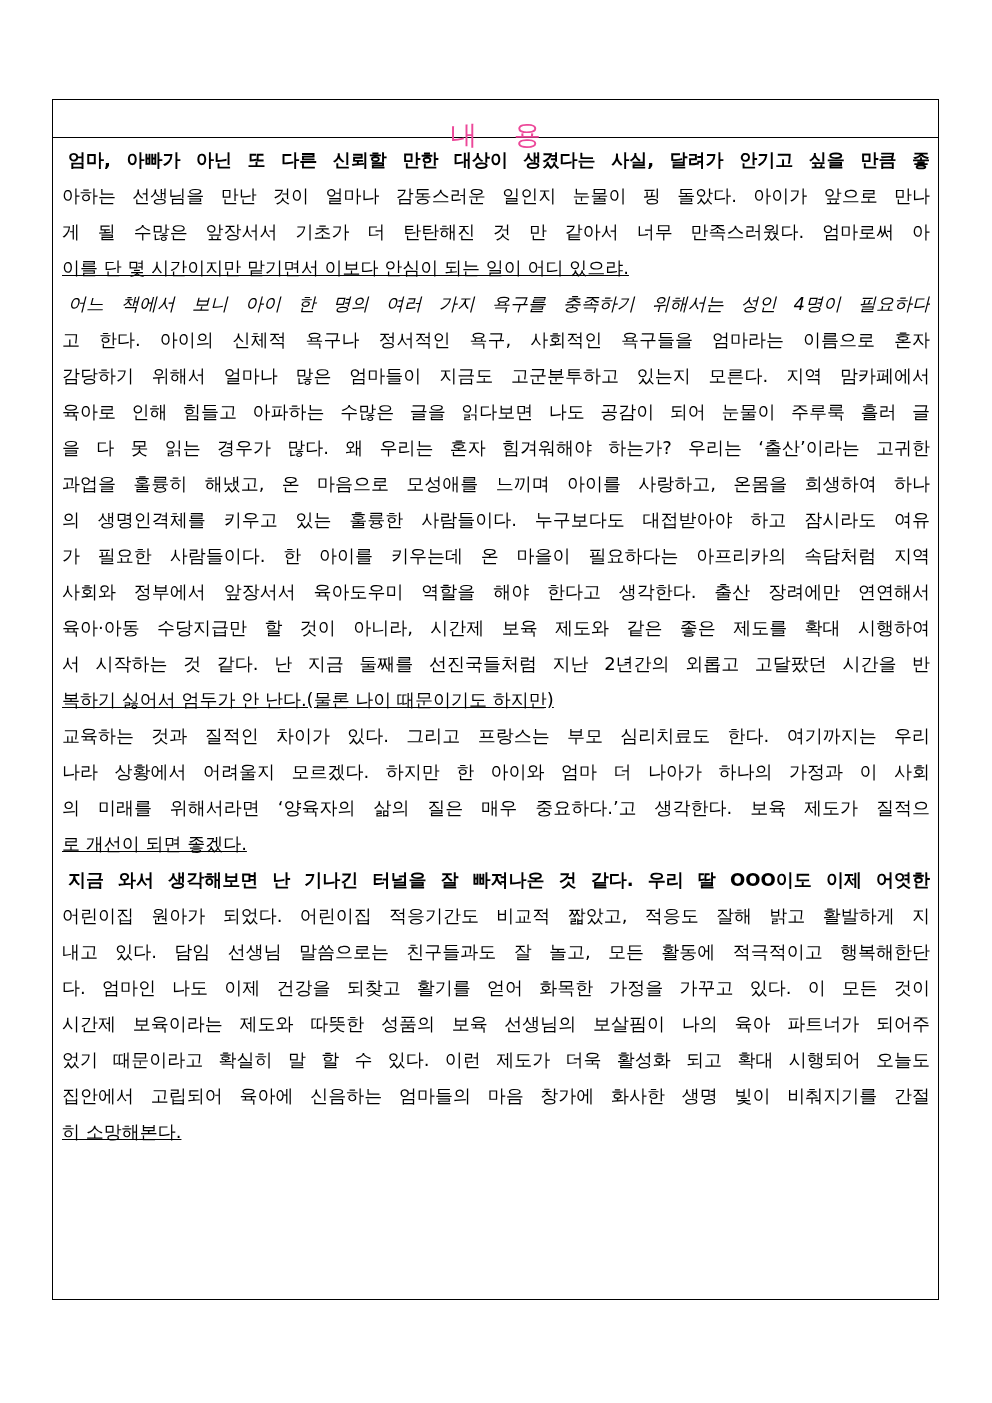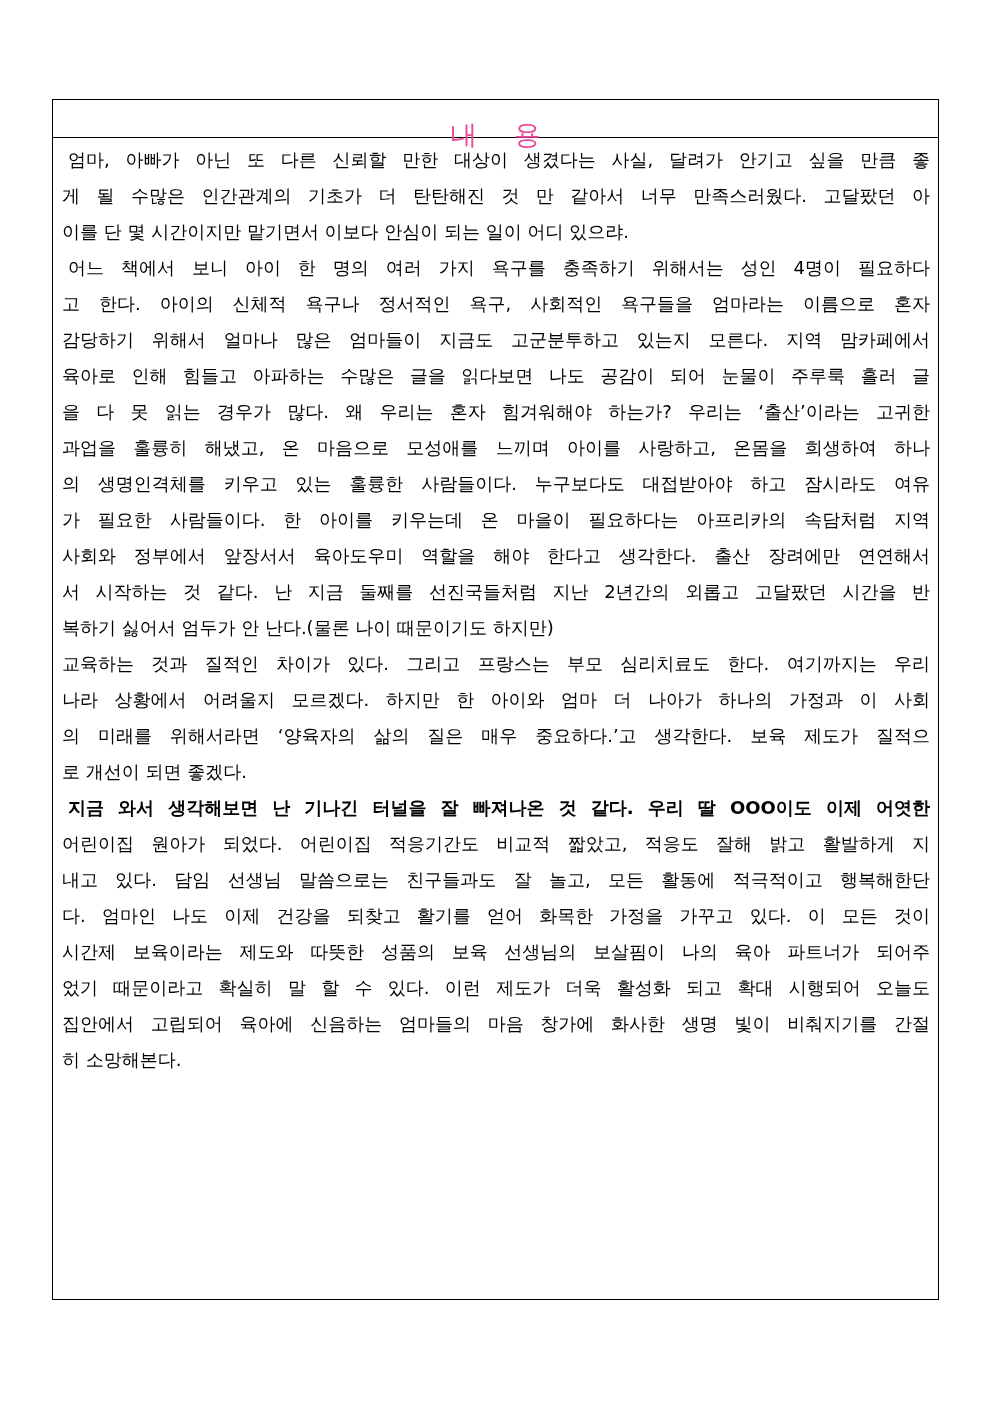--- a/index.html
+++ b/index.html
@@ -6,42 +6,44 @@
   body { width: 992px; height: 1403px; position: relative; overflow: hidden;
          font-family: "DejaVu Sans", sans-serif; color: #000; }
   .box { position: absolute; left: 52px; top: 99px; width: 887px; height: 1201px;
          border: 1px solid #000; box-sizing: border-box; }
   .header { height: 38px; border-bottom: 1px solid #000; box-sizing: border-box;
             display: flex; align-items: center; justify-content: center; }
   .header-title { color: #ec4899; font-size: 27px; letter-spacing: 14px; padding-left: 14px; line-height: 1; margin-top: 32px; }
   .body-text { padding: 4px 8px 0 9px; }
   .line { height: 36px; line-height: 36px; font-size: 18px; white-space: nowrap;
           text-align: justify; text-align-last: justify; overflow: hidden; }
-  .line.last { text-align-last: left; }
+  .line.last { text-align-last: left; text-decoration: underline; }
 </style>
 </head>
 <body>
 
 <div class="box">
   <div class="header">
     <span class="header-title">내 용</span>
   </div>
   <div class="body-text" id="body-text">
-      <div class="line" style="padding-left: 6px;">엄마, 아빠가 아닌 또 다른 신뢰할 만한 대상이 생겼다는 사실, 달려가 안기고 싶을 만큼 좋</div>
-      <div class="line">게 될 수많은 인간관계의 기초가 더 탄탄해진 것 만 같아서 너무 만족스러웠다. 고달팠던 아</div>
+      <div class="line" style="padding-left: 6px; font-weight: bold;">엄마, 아빠가 아닌 또 다른 신뢰할 만한 대상이 생겼다는 사실, 달려가 안기고 싶을 만큼 좋</div>
+      <div class="line">아하는 선생님을 만난 것이 얼마나 감동스러운 일인지 눈물이 핑 돌았다. 아이가 앞으로 만나</div>
+      <div class="line">게 될 수많은 앞장서서 기초가 더 탄탄해진 것 만 같아서 너무 만족스러웠다. 엄마로써 아</div>
       <div class="line last">이를 단 몇 시간이지만 맡기면서 이보다 안심이 되는 일이 어디 있으랴.</div>
-      <div class="line" style="padding-left: 6px;">어느 책에서 보니 아이 한 명의 여러 가지 욕구를 충족하기 위해서는 성인 4명이 필요하다</div>
+      <div class="line" style="padding-left: 6px; font-style: italic;">어느 책에서 보니 아이 한 명의 여러 가지 욕구를 충족하기 위해서는 성인 4명이 필요하다</div>
       <div class="line">고 한다. 아이의 신체적 욕구나 정서적인 욕구, 사회적인 욕구들을 엄마라는 이름으로 혼자</div>
       <div class="line">감당하기 위해서 얼마나 많은 엄마들이 지금도 고군분투하고 있는지 모른다. 지역 맘카페에서</div>
       <div class="line">육아로 인해 힘들고 아파하는 수많은 글을 읽다보면 나도 공감이 되어 눈물이 주루룩 흘러 글</div>
       <div class="line">을 다 못 읽는 경우가 많다. 왜 우리는 혼자 힘겨워해야 하는가? 우리는 ‘출산’이라는 고귀한</div>
       <div class="line">과업을 훌륭히 해냈고, 온 마음으로 모성애를 느끼며 아이를 사랑하고, 온몸을 희생하여 하나</div>
       <div class="line">의 생명인격체를 키우고 있는 훌륭한 사람들이다. 누구보다도 대접받아야 하고 잠시라도 여유</div>
       <div class="line">가 필요한 사람들이다. 한 아이를 키우는데 온 마을이 필요하다는 아프리카의 속담처럼 지역</div>
       <div class="line">사회와 정부에서 앞장서서 육아도우미 역할을 해야 한다고 생각한다. 출산 장려에만 연연해서</div>
+      <div class="line">육아·아동 수당지급만 할 것이 아니라, 시간제 보육 제도와 같은 좋은 제도를 확대 시행하여</div>
       <div class="line">서 시작하는 것 같다. 난 지금 둘째를 선진국들처럼 지난 2년간의 외롭고 고달팠던 시간을 반</div>
       <div class="line last">복하기 싫어서 엄두가 안 난다.(물론 나이 때문이기도 하지만)</div>
       <div class="line">교육하는 것과 질적인 차이가 있다. 그리고 프랑스는 부모 심리치료도 한다. 여기까지는 우리</div>
       <div class="line">나라 상황에서 어려울지 모르겠다. 하지만 한 아이와 엄마 더 나아가 하나의 가정과 이 사회</div>
       <div class="line">의 미래를 위해서라면 ‘양육자의 삶의 질은 매우 중요하다.’고 생각한다. 보육 제도가 질적으</div>
       <div class="line last">로 개선이 되면 좋겠다.</div>
       <div class="line" style="padding-left: 6px; font-weight: bold;">지금 와서 생각해보면 난 기나긴 터널을 잘 빠져나온 것 같다. 우리 딸 OOO이도 이제 어엿한</div>
       <div class="line">어린이집 원아가 되었다. 어린이집 적응기간도 비교적 짧았고, 적응도 잘해 밝고 활발하게 지</div>
       <div class="line">내고 있다. 담임 선생님 말씀으로는 친구들과도 잘 놀고, 모든 활동에 적극적이고 행복해한단</div>
       <div class="line">다. 엄마인 나도 이제 건강을 되찾고 활기를 얻어 화목한 가정을 가꾸고 있다. 이 모든 것이</div>

